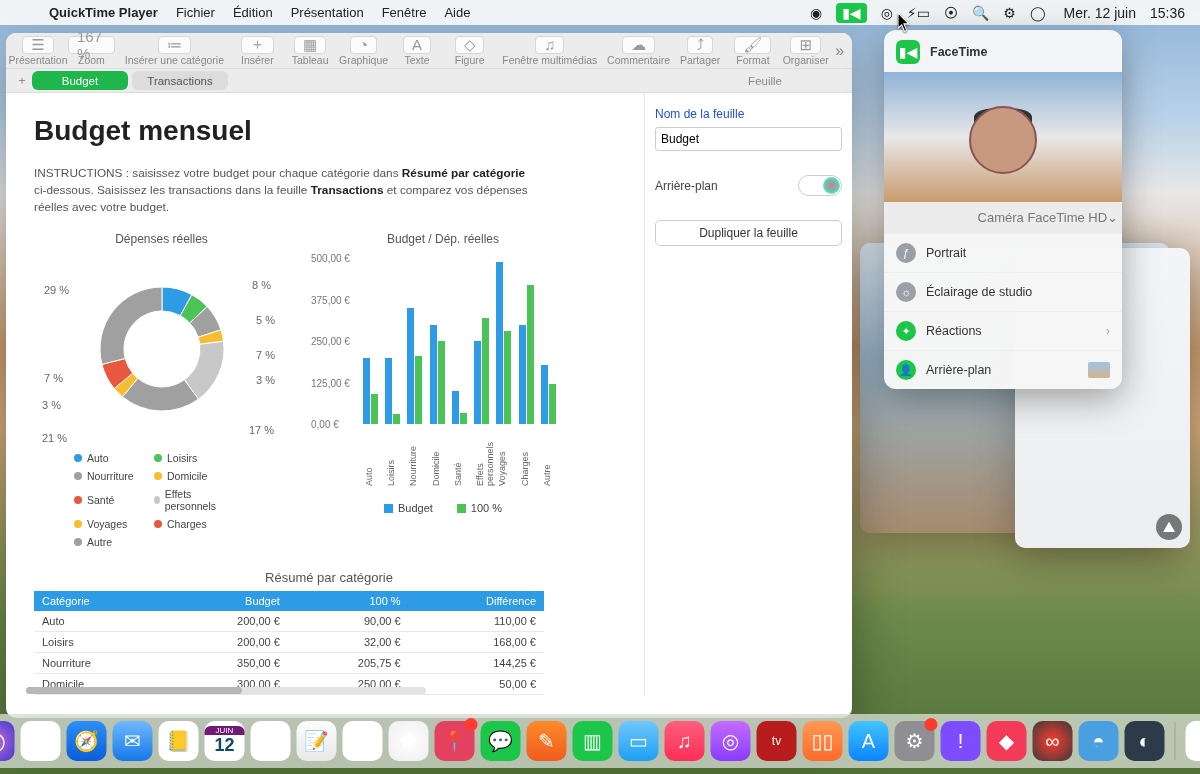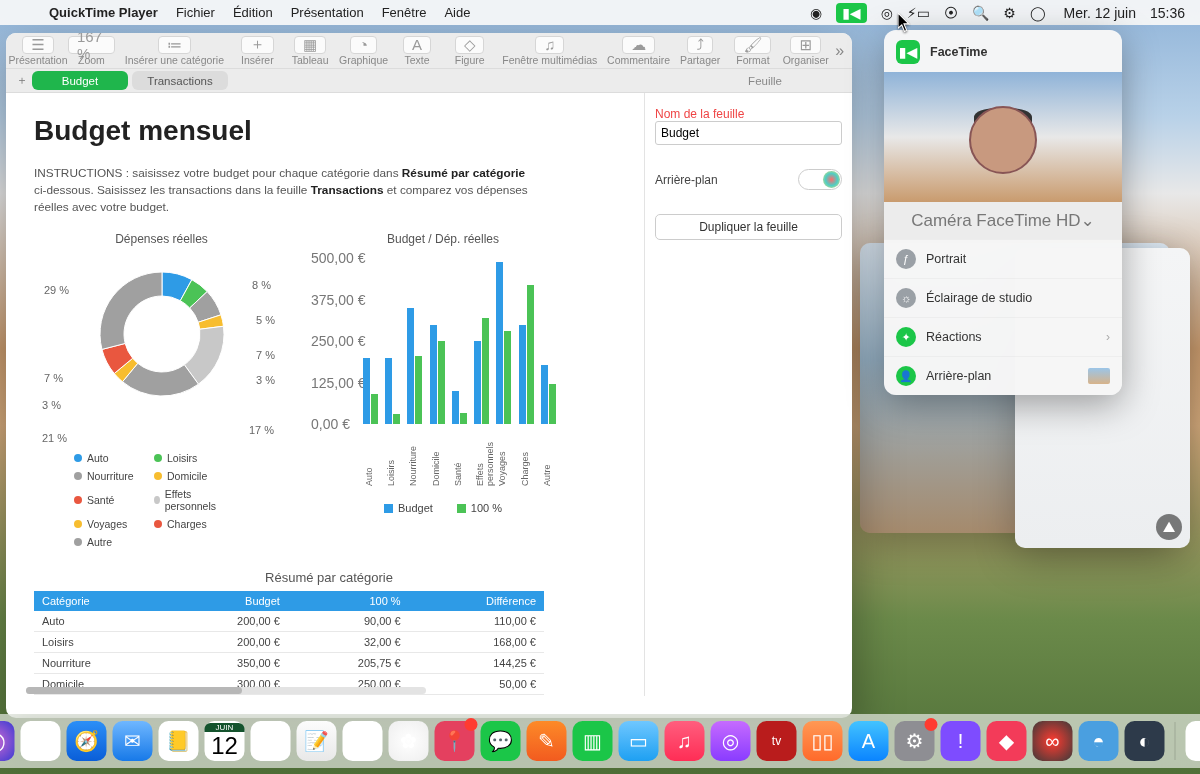--- a/index.html
+++ b/index.html
@@ -30,44 +30,44 @@
 .tabs{height:24px;background:#ececec;border-bottom:1px solid #dcdcdc;display:flex;align-items:center;padding-left:6px;font-size:11.5px}
 .tabs .plus{width:20px;color:#777;text-align:center}
 .tabs .tab{width:96px;height:19px;border-radius:6px;display:flex;align-items:center;justify-content:center;margin-right:4px}
 .tabs .tab.active{background:#1fb64c;color:#fff}
 .tabs .tab.inactive{background:#dcdcdc;color:#555}
 .tabs .sheetlbl{margin-left:auto;margin-right:70px;color:#888}
 
 .main{display:flex;height:calc(100% - 82px)}
 .content{flex:1;overflow:hidden;position:relative;padding:22px 20px 0 28px}
 .insp{width:208px;border-left:1px solid #e3e3e3;background:#fff;padding:14px 10px;font-size:12px;color:#444}
-.insp .label{color:#ef4444;}
+.insp .label{color:#1d4ed8;margin-bottom:6px}
 .insp input[type=text]{width:100%;border:1px solid #ccc;border-radius:3px;padding:4px 5px;font-size:12px;background:#fff}
 .insp .bg-row{display:flex;align-items:center;justify-content:space-between;margin:24px 0}
 .bg-switch{width:44px;height:21px;border-radius:12px;background:#fff;border:1px solid #ccc;position:relative}
 .bg-cursor{position:absolute;right:1px;top:1px;width:17px;height:17px;border-radius:50%;background:radial-gradient(circle,#ff6b6b,#4ecdc4,#ffe66d);}
 .insp .ibtn{display:block;width:100%;border:1px solid #ccc;border-radius:5px;padding:5px 0;text-align:center;background:#fff;margin-bottom:8px;color:#333}
 
 h1.btitle{font-size:28px;font-weight:700;margin-bottom:18px;color:#222}
 .instr{font-size:11.8px;color:#555;margin-bottom:16px;max-width:500px;line-height:1.45}
 .instr b{color:#222}
 
 .charts{display:flex;gap:24px}
 .donut-wrap{width:255px}
 .chart-title{text-align:center;font-size:12px;color:#555;margin-bottom:8px}
-.donut-stage{position:relative;width:255px;height:190px;display:flex;justify-content:center}
+.donut-stage{position:relative;width:255px;height:190px;display:flex;align-items:center;justify-content:center}
 .donut-stage svg{width:160px;height:160px}
 .dlabel{position:absolute;font-size:11px;color:#666}
 .legend{display:flex;flex-wrap:wrap;gap:6px 12px;font-size:10.5px;color:#444;padding:8px 0 0 40px}
 .lg{display:flex;align-items:center;gap:5px;width:68px}
 .lg .dot{width:8px;height:8px;border-radius:50%}
 
 .bar-wrap{width:260px}
 .bar-chart{position:relative;height:200px}
-.axis-label{position:absolute;left:-2px;font-size:14px;color:#777;transform:translateY(-50%)}
+.axis-label{position:absolute;left:-2px;font-size:10px;color:#777;transform:translateY(-50%)}
 .bars-area{position:absolute;left:48px;right:0;top:4px;bottom:30px}
 .bar-col{position:absolute;bottom:0;width:16px;display:flex;gap:1px;align-items:flex-end}
 .bar-col div{width:7px}
 .bb{background:#2e9be6}
 .bg{background:#4bc356}
 .xcat{position:absolute;bottom:0;font-size:9px;color:#666;writing-mode:vertical-rl;transform:rotate(180deg);text-align:left}
 .bar-legend{display:flex;justify-content:center;gap:24px;font-size:11px;color:#444;margin-top:48px}
 .bar-legend .lg{width:auto}
 .bar-legend .sq{width:9px;height:9px}
 
@@ -80,21 +80,21 @@
 .scroll-hint::after{content:"";position:absolute;left:0;top:0;height:100%;width:54%;background:#b7b7b7;border-radius:4px}
 
 
 .ft-pop{position:absolute;top:30px;right:78px;width:238px;background:rgba(246,246,246,.98);border-radius:12px;box-shadow:0 10px 36px rgba(0,0,0,.35);z-index:120;overflow:hidden;font-size:12.5px;color:#333}
 .ft-head{display:flex;align-items:center;gap:10px;padding:10px 12px 8px}
 .ft-head .ic{width:24px;height:24px;border-radius:6px;background:#1bc648;display:flex;align-items:center;justify-content:center;color:#fff;font-size:14px}
 .ft-head .name{font-weight:600}
 .ft-preview{height:130px;background:linear-gradient(180deg,#8fb3d8,#e8e8e8,#c99b6e);position:relative}
 .ft-preview .person{position:absolute;left:50%;top:52%;transform:translate(-50%,-50%);width:68px;height:68px;border-radius:50%;background:#c8997f;border:2px solid #855}
 .ft-preview .cap{position:absolute;left:50%;top:28%;transform:translateX(-50%);width:58px;height:22px;background:#333;border-radius:40% 40% 0 0}
-.ft-cam{padding:8px 12px;color:#777;font-size:17px;background:#ececec;display:flex;align-items:center;justify-content:center}
+.ft-cam{padding:8px 4px;color:#777;font-size:13px;background:#ececec;display:flex;align-items:center;justify-content:flex-end}
 .ft-row{display:flex;align-items:center;gap:10px;padding:9px 12px;border-top:1px solid rgba(0,0,0,.03)}
 .ft-row .ci{width:20px;height:20px;border-radius:50%;display:flex;align-items:center;justify-content:center;font-size:11px;color:#fff}
 .ft-row .chev{margin-left:auto;color:#aaa;font-size:12px}
 .thumb{width:22px;height:16px;border-radius:2px;background:linear-gradient(#9bc5e8,#d7b38a);margin-left:auto}
 .ft-mic{display:flex;align-items:center;justify-content:space-between;padding:11px 12px;color:#777;border-top:1px solid rgba(0,0,0,.05);font-size:12px}
 
 
 .dock{position:absolute;bottom:6px;left:50%;transform:translateX(-50%);height:54px;background:rgba(248,248,248,.62);backdrop-filter:blur(18px);border-radius:16px;display:flex;align-items:center;padding:0 10px;gap:6px;z-index:60}
 .dicon{width:40px;height:40px;border-radius:10px;display:flex;align-items:center;justify-content:center;font-size:20px;color:#fff;position:relative}
 .dicon.badge::after{content:"";position:absolute;top:-3px;right:-3px;width:13px;height:13px;border-radius:50%;background:#ff3b30}
@@ -408,22 +408,22 @@
 </div>
 
 <div class="dock">
 
   <div class="dicon" style="background:radial-gradient(#cc6ad2,#3a3ad2)">◯</div>
   <div class="dicon" style="background:#fff">▤</div>
   <div class="dicon" style="background:linear-gradient(#2c8ff7,#0a5ed8)">🧭</div>
   <div class="dicon" style="background:linear-gradient(#6fb7ff,#1779e8)">✉︎</div>
   <div class="dicon" style="background:#fff">📒</div>
   <div class="dicon" style="background:#fff;color:#e23;flex-direction:column;font-size:9px">
-      <div style="background:#14532d;color:#fff;width:100%;text-align:center;border-radius:6px 6px 0 0;font-size:8px">JUIN</div>
-      <div style="color:#000000;font-size:24px;font-weight:400">12</div>
+      <div style="background:#701a75;color:#fff;width:100%;text-align:center;border-radius:6px 6px 0 0;font-size:8px">JUIN</div>
+      <div style="color:#0c4a6e;font-size:18px;font-weight:700">12</div>
     </div>
   <div class="dicon" style="background:#fff">☰</div>
   <div class="dicon" style="background:linear-gradient(#fcfcfc,#e8e8e8)">📝</div>
   <div class="dicon" style="background:#fff">✶</div>
   <div class="dicon" style="background:radial-gradient(#fff,#eee)">✿</div>
   <div class="dicon badge" style="background:#e4405f">📍</div>
   <div class="dicon" style="background:#1bc648">💬</div>
   <div class="dicon" style="background:linear-gradient(#fd8a28,#f25b1f)">✎</div>
   <div class="dicon" style="background:#1bc648">▥</div>
   <div class="dicon" style="background:linear-gradient(#6fc7ff,#1ea0f2)">▭</div>

